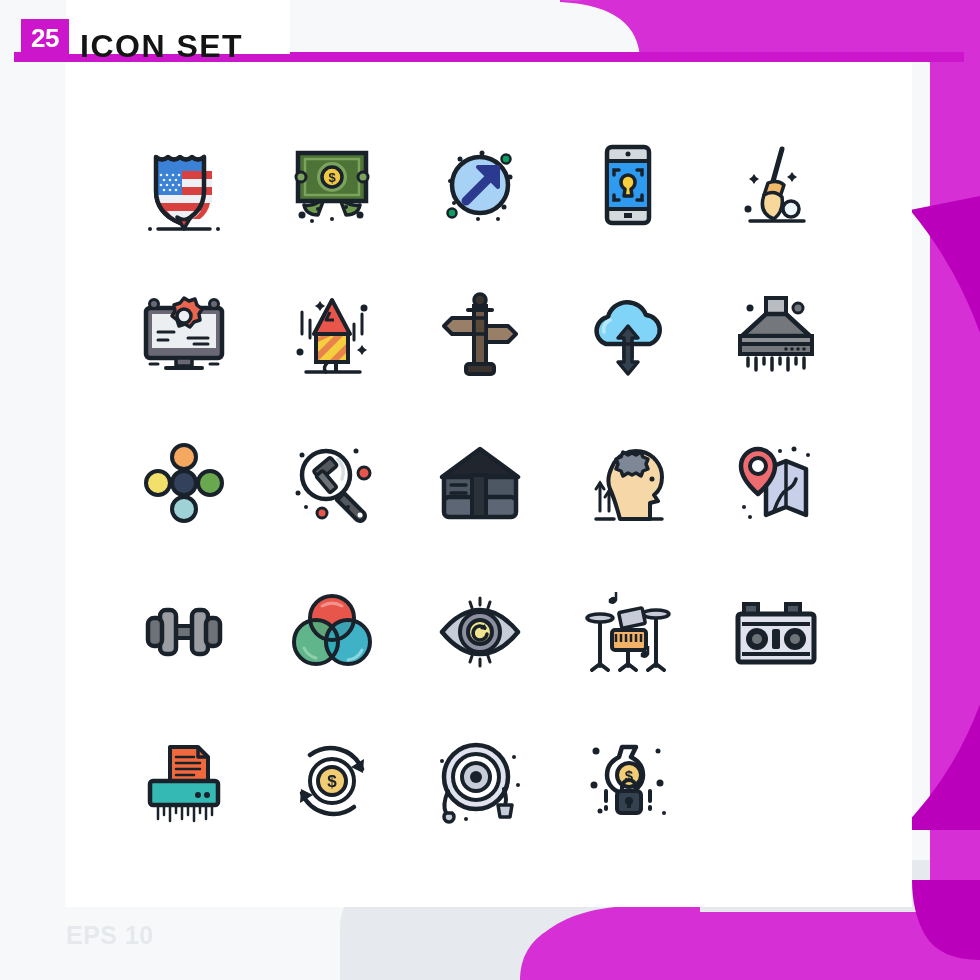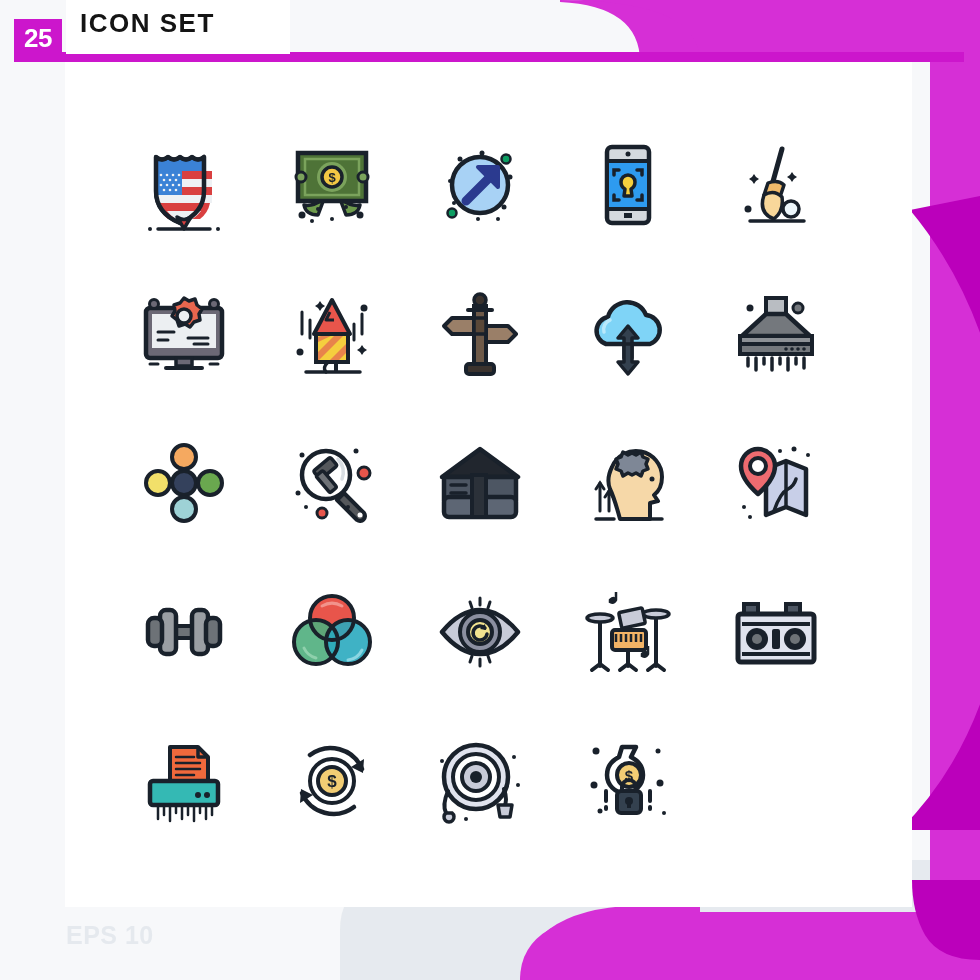--- a/index.html
+++ b/index.html
@@ -16,32 +16,32 @@
   #bg-decor{position:absolute;inset:0;width:980px;height:980px;}
 
   
   .header{
     position:absolute; left:0; top:0;
     width:980px; height:60px;
     z-index:5;
     pointer-events:none;
   }
   .badge-25{
-    position:absolute; left:14px; top:19px;
+    position:absolute; left:21px; top:19px;
     width:48px; height:38px;
     background:#cc16cc;
     color:#ffffff;
     font-size:26px; font-weight:bold;
     line-height:38px; text-align:center;
     letter-spacing:-0.5px;
     pointer-events:auto;
   }
   .header-title{
-    position:absolute; left:80px; top:8px;
-    font-size:26px; font-weight:bold;
+    position:absolute; left:80px; top:28px;
+    font-size:32px; font-weight:bold;
     color:#141414;
     letter-spacing:1.5px;
     pointer-events:auto;
   }
 
   
   .panel{
     position:absolute;
     left:65px; top:62px;
     width:847px; height:845px;

